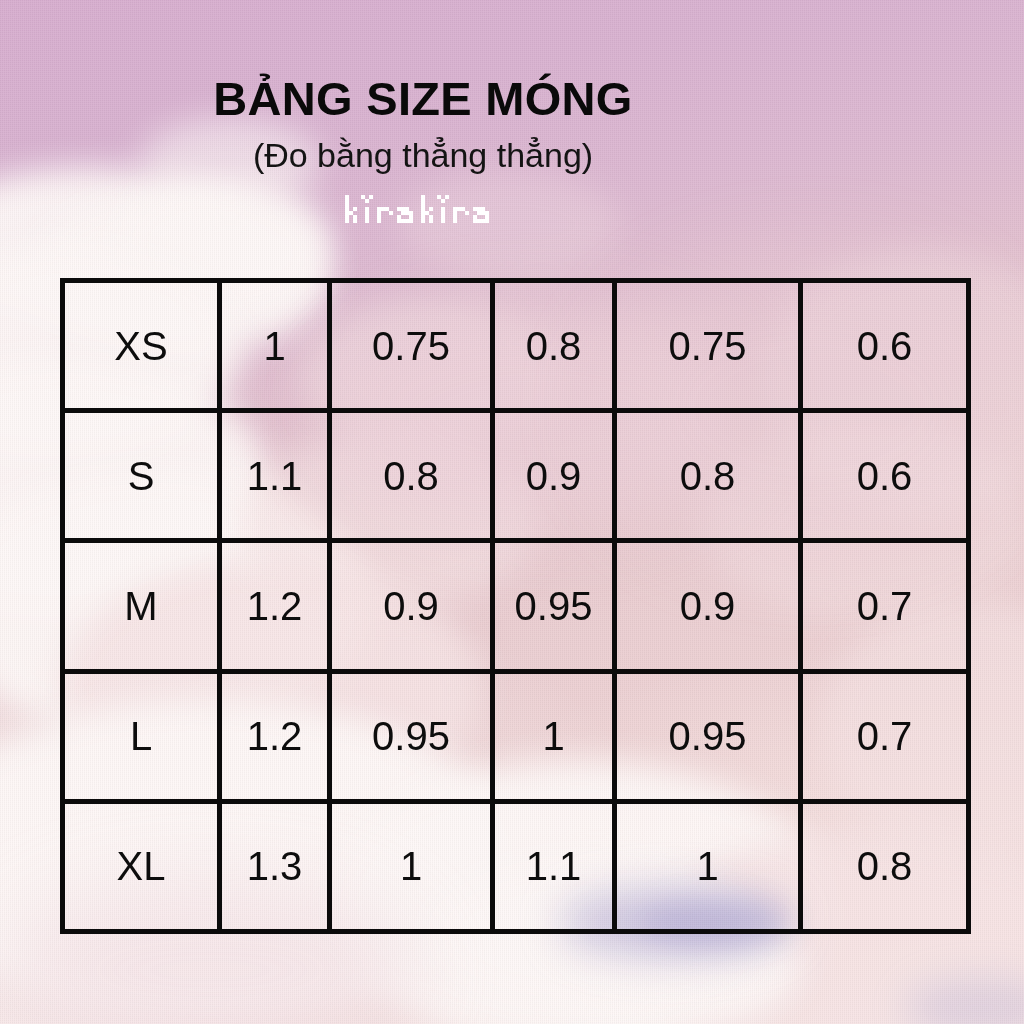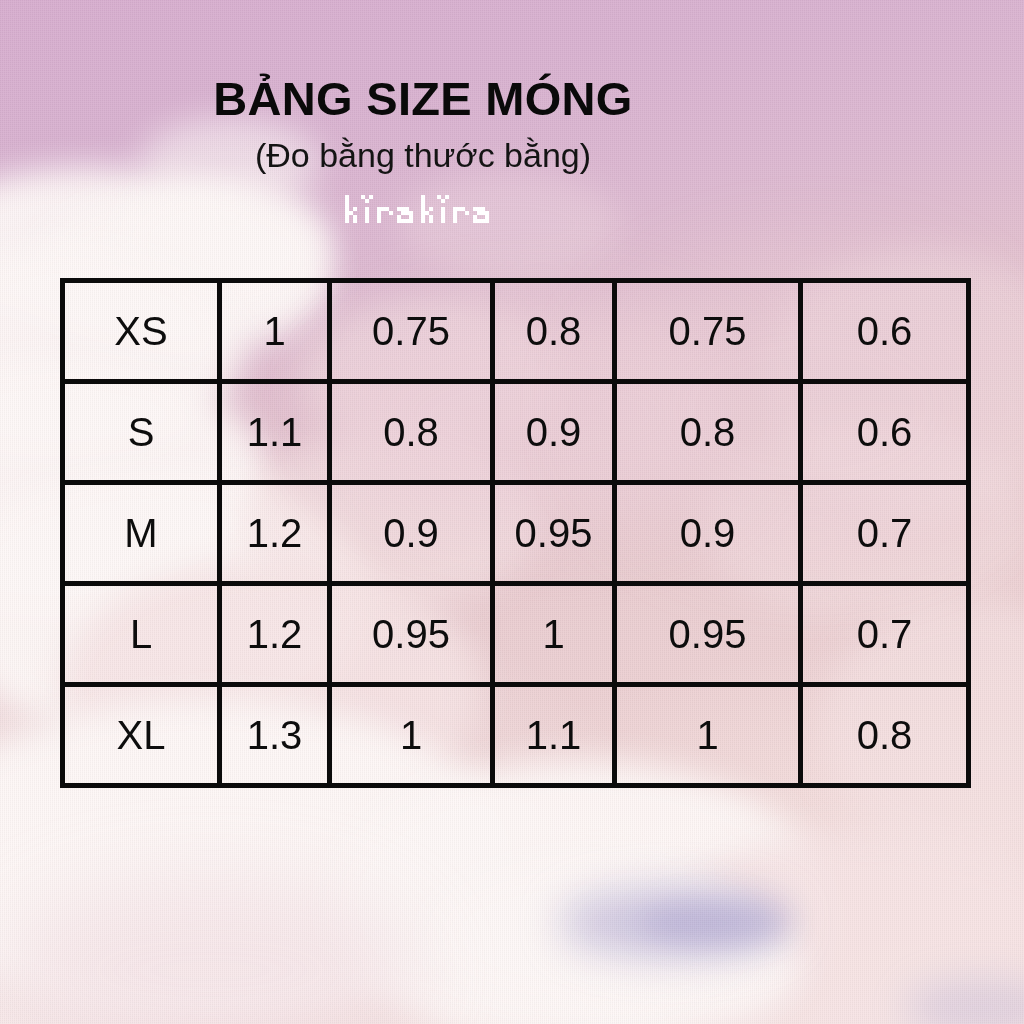--- a/index.html
+++ b/index.html
@@ -99,21 +99,21 @@
     margin-top:20px;
     display:inline-block;
     line-height:0;
   }
   #brand-logo svg { display:block; }
 
   
   #size-table {
     position:absolute;
     left:60px; top:278px;
-    width:906px; height:510px;
+    width:906px; height:656px;
     border-collapse:collapse;
     table-layout:fixed;
   }
   #size-table td {
     border:5px solid #0b0b0b;
     text-align:center;
     vertical-align:middle;
     font-size:40px;
     color:#0d0d0d;
     background:transparent;
@@ -161,21 +161,21 @@
 
   <div class="cl m" id="m1"></div>
   <div class="cl m" id="m2"></div>
   <div class="cl m" id="m3"></div>
 
   <div class="grain"></div>
 </div>
 
 <div id="header">
   <div id="page-title">BẢNG SIZE MÓNG</div>
-  <div id="page-subtitle">(Đo bằng thước bằng)</div>
+  <div id="page-subtitle">(Đo bằng thẳng thẳng)</div>
 
   <div id="brand-logo" role="img">
     
     <svg width="156" height="28" viewBox="0 0 39 7" shape-rendering="crispEdges" aria-hidden="true">
       <g fill="#ffffff">
 
         <rect x="0" y="0" width="1" height="7"></rect>
         <rect x="1" y="4" width="1" height="1"></rect>
         <rect x="2" y="3" width="1" height="1"></rect>
         <rect x="2" y="5" width="1" height="2"></rect>

